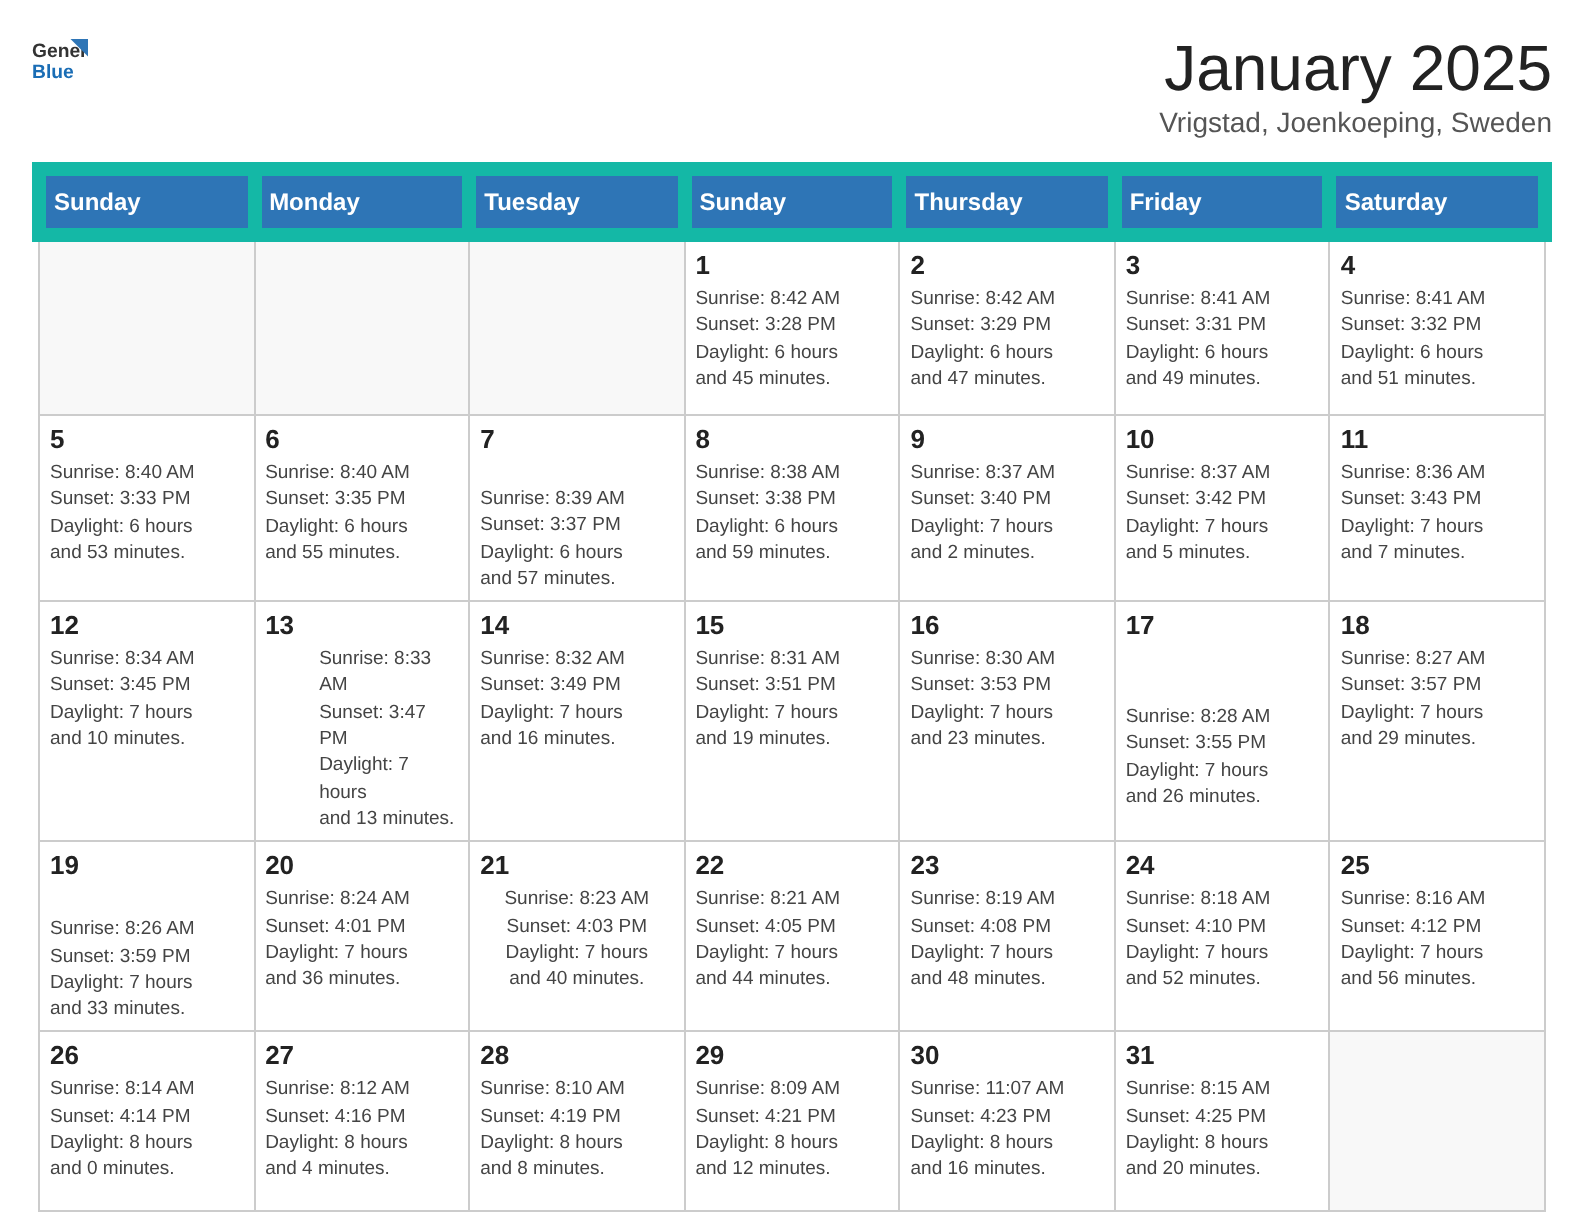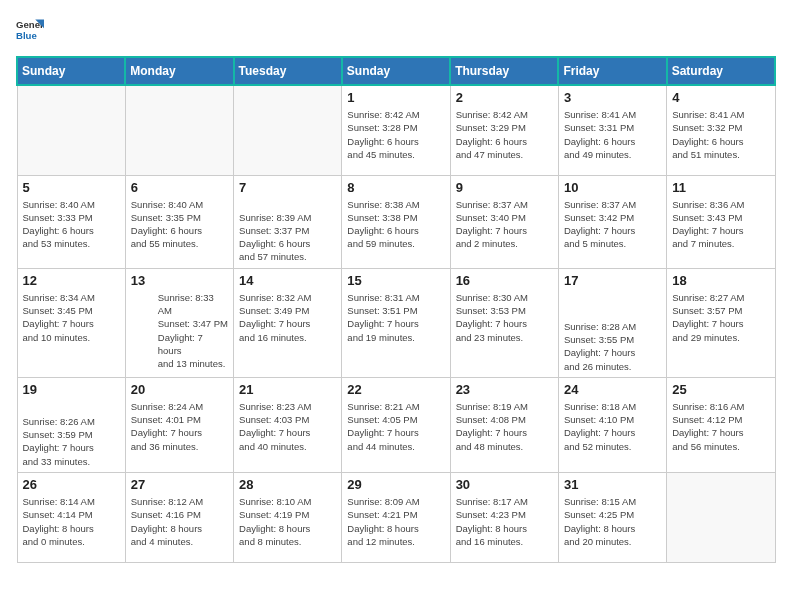--- a/index.html
+++ b/index.html
@@ -42,21 +42,21 @@
       border-collapse: collapse;
       border: 1px solid #ccc;
     }
     .calendar th {
       background: #2e75b6;
       color: #fff;
       font-size: 12px;
       font-weight: bold;
       padding: 6px 4px;
       text-align: left;
-      border: 2px solid #14b8a6;
+      border: 7px solid #14b8a6;
     }
     .calendar td {
       border: 1px solid #ccc;
       vertical-align: top;
       padding: 4px 5px;
       width: calc(100% / 7);
       min-height: 80px;
       font-size: 10px;
       color: #333;
       background: #fff;
@@ -82,20 +82,24 @@
 </head>
 <body>
 
 <div class="header">
   <div class="logo">
     <svg class="logo-icon" viewBox="0 0 32 32">
       <text x="0" y="14" font-size="11" font-weight="bold" fill="#333">General</text>
       <text x="0" y="26" font-size="11" font-weight="bold" fill="#1a6db5">Blue</text>
       <polygon points="22,4 32,4 32,14" fill="#2e75b6"></polygon>
     </svg>
+  </div>
+  <div class="title-block">
+    <div class="month-title">January 2025</div>
+    <div class="location-title">Vrigstad, Joenkoeping, Sweden</div>
   </div>
 </div>
 
 <table class="calendar">
   <thead>
     <tr>
     <th>Sunday</th>
         <th>Monday</th>
         <th>Tuesday</th>
         <th>Sunday</th>
@@ -250,21 +254,21 @@
         </td>
         <td>
           <div class="day-number">20</div>
           <div class="day-info" style="white-space: pre-line;">Sunrise: 8:24 AM
 Sunset: 4:01 PM
 Daylight: 7 hours
 and 36 minutes.</div>
         </td>
         <td>
           <div class="day-number">21</div>
-          <div class="day-info" style="white-space: pre-line;">Sunrise: 8:23 AM
+          <div class="day-info" style="white-space: pre-line; text-align: center;">Sunrise: 8:23 AM
 Sunset: 4:03 PM
 Daylight: 7 hours
 and 40 minutes.</div>
         </td>
         <td>
           <div class="day-number">22</div>
           <div class="day-info" style="white-space: pre-line;">Sunrise: 8:21 AM
 Sunset: 4:05 PM
 Daylight: 7 hours
 and 44 minutes.</div>
@@ -315,21 +319,21 @@
         </td>
         <td>
           <div class="day-number">29</div>
           <div class="day-info" style="white-space: pre-line;">Sunrise: 8:09 AM
 Sunset: 4:21 PM
 Daylight: 8 hours
 and 12 minutes.</div>
         </td>
         <td>
           <div class="day-number">30</div>
-          <div class="day-info" style="white-space: pre-line;">Sunrise: 8:17 AM
+          <div class="day-info" style="white-space: pre-line;">Sunrise: 11:07 AM
 Sunset: 4:23 PM
 Daylight: 8 hours
 and 16 minutes.</div>
         </td>
         <td>
           <div class="day-number">31</div>
           <div class="day-info" style="white-space: pre-line;">Sunrise: 8:15 AM
 Sunset: 4:25 PM
 Daylight: 8 hours
 and 20 minutes.</div>

